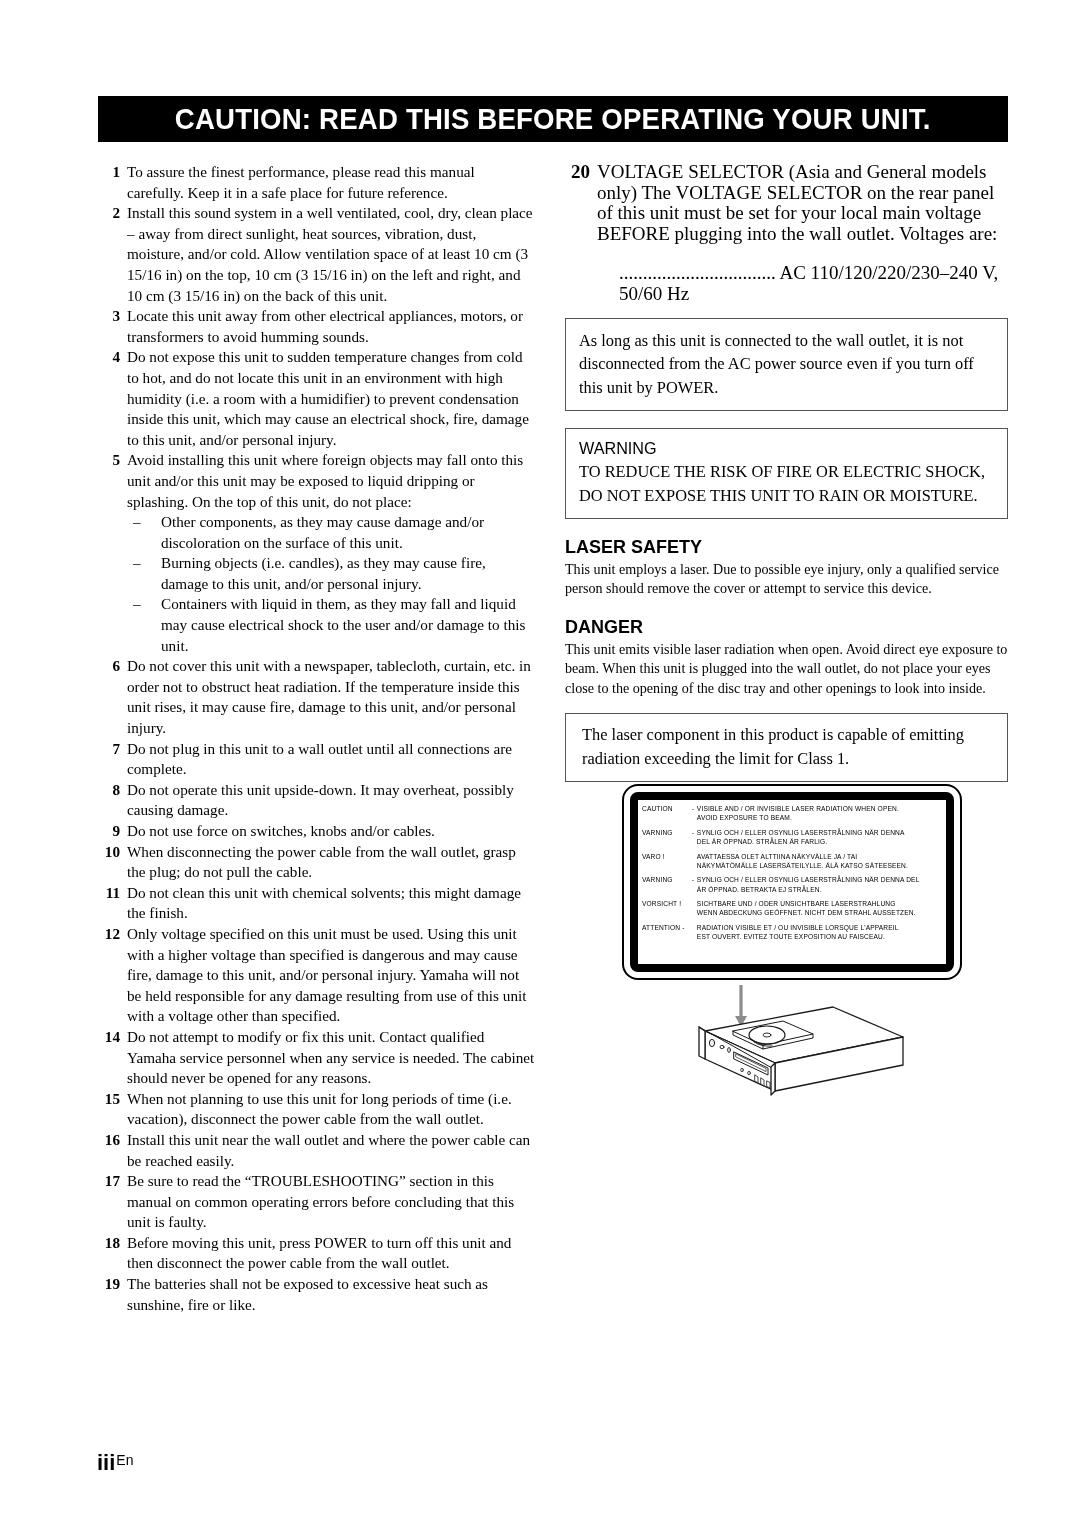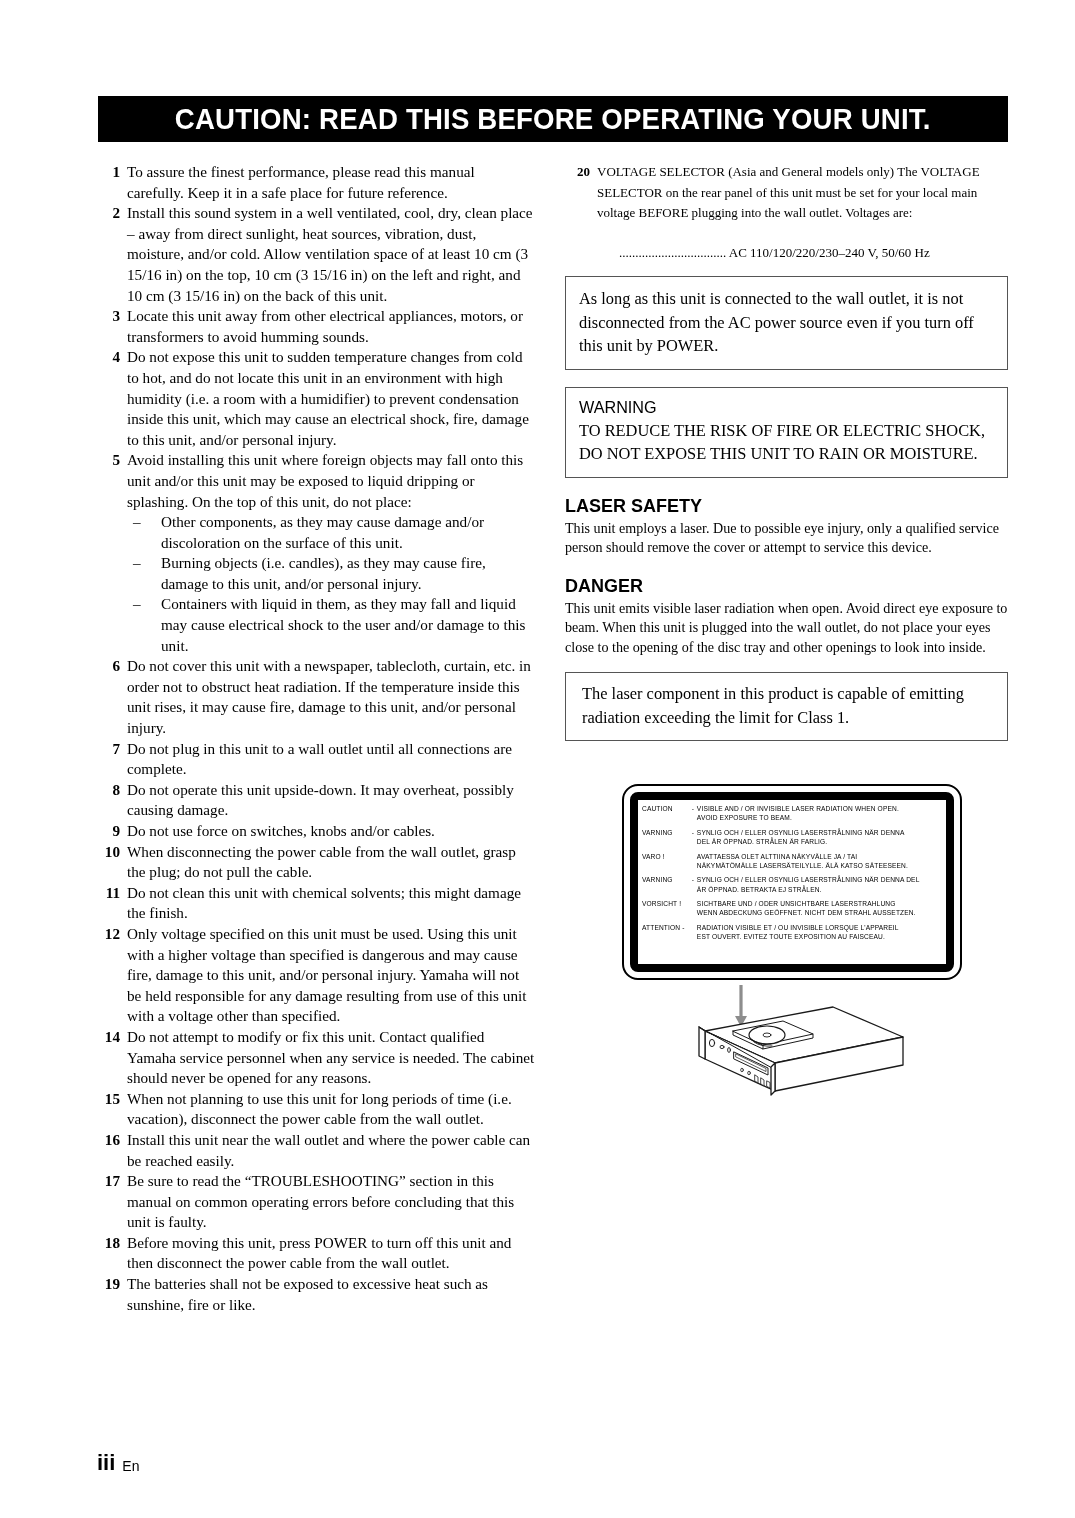--- a/index.html
+++ b/index.html
@@ -95,21 +95,21 @@
   ul.dashes > li > .dash {
     position: absolute;
     left: 6px;
     top: 0;
   }
 
   
   .item20 {
     position: relative;
     padding-left: 32px;
-    font-size: 13px;
+    font-size: 19px;
     line-height: 20.6px;
   }
   .item20 .num {
     position: absolute;
     left: 0; top: 0;
     width: 25px;
     text-align: right;
     font-weight: bold;
   }
   .item20 .volt-line {
@@ -216,22 +216,22 @@
     width: 280px;
     height: 135px;
   }
 
   
   .footer {
     position: absolute;
     left: 97px;
     top: 1452px;
     display: flex;
-    align-items: flex-end;
-    gap: 7px;
+    align-items: flex-start;
+    gap: 1px;
   }
   .footer .pg {
     font-family: "Liberation Sans", sans-serif;
     font-weight: bold;
     font-size: 22px;
     line-height: 22px;
   }
   .footer .lang-code {
     font-family: "Liberation Sans", sans-serif;
     font-size: 14px;

